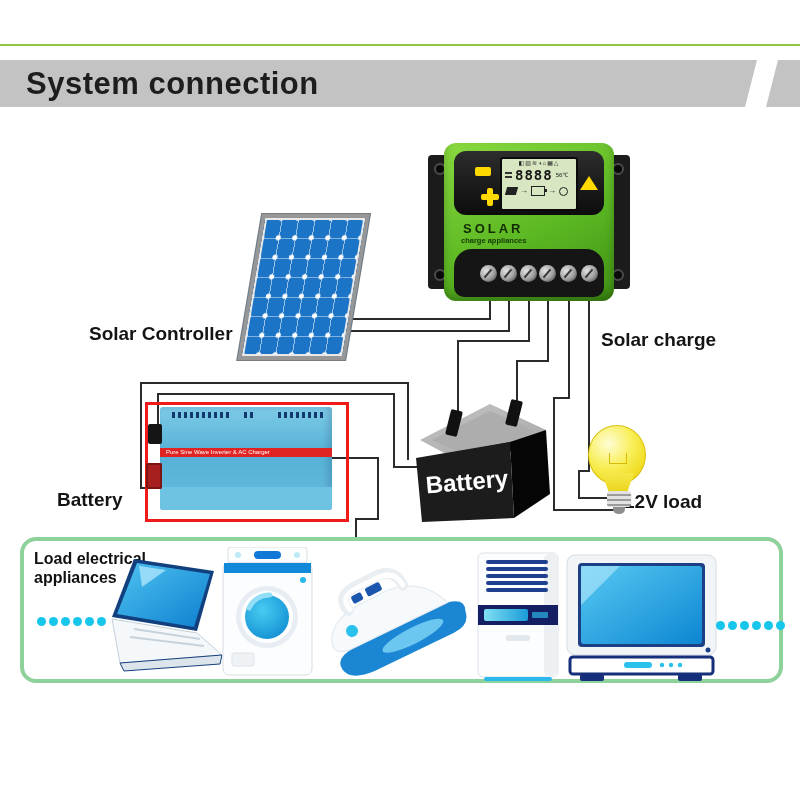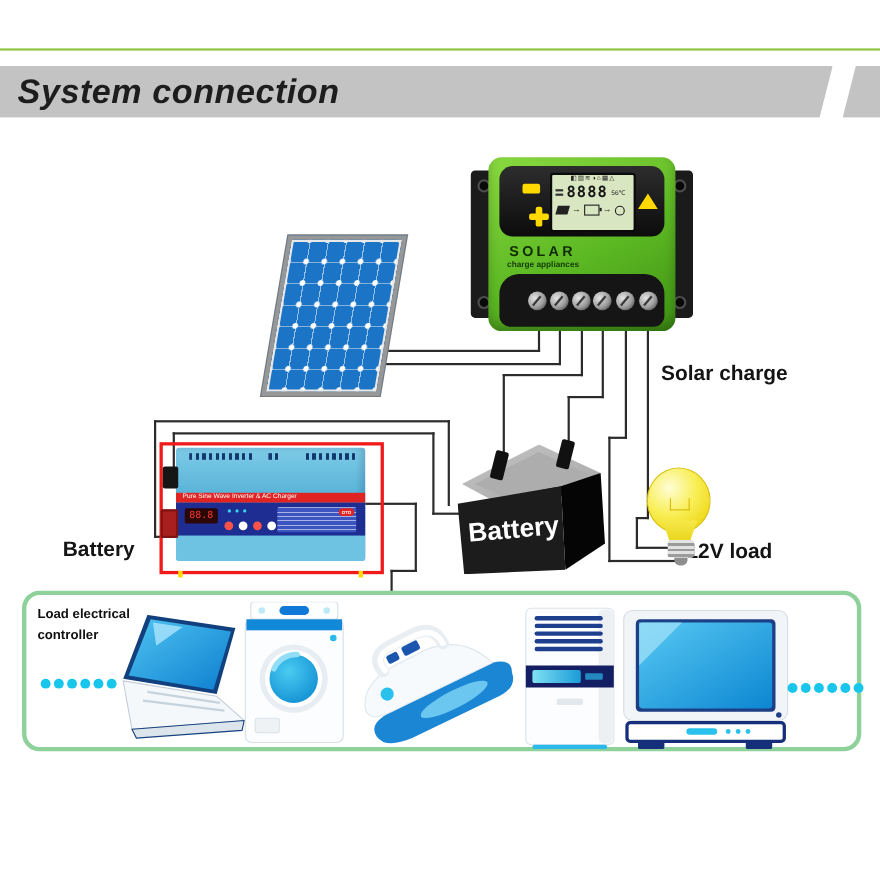--- a/index.html
+++ b/index.html
@@ -5,21 +5,21 @@
   html,body{margin:0;padding:0;background:#ffffff;}
   #stage{position:relative;width:800px;height:800px;background:#ffffff;overflow:hidden;
          font-family:"Liberation Sans",sans-serif;}
   .abs{position:absolute;}
 
   
   #green-line{left:0;top:44px;width:800px;height:2px;background:#8dc63f;}
   #title-bar{left:0;top:60px;width:757px;height:47px;background:#c3c3c3;
     clip-path:polygon(0 0,100% 0,calc(100% - 12px) 100%,0 100%);
     display:flex;align-items:center;}
-  #title-bar .t{font-size:31px;font-weight:bold;color:#1d1d1d;padding-left:16px;letter-spacing:.5px;font-style:italic;}
+  #title-bar .t{font-size:31px;font-weight:bold;color:#1d1d1d;padding-left:26px;letter-spacing:.5px;}
   #title-bar-end{left:766px;top:60px;width:34px;height:47px;background:#c3c3c3;
     clip-path:polygon(12px 0,100% 0,100% 100%,0 100%);}
 
   
   .lbl{font-weight:bold;color:#141414;font-size:19px;white-space:nowrap;}
 
   
   .wire{position:absolute;background:#2b2b2b;}
 
   
@@ -125,21 +125,21 @@
     color:#fff;font-size:4px;line-height:7px;text-align:center;font-weight:bold;}
   #inv-bottom{position:absolute;left:0;top:80px;width:172px;height:23px;background:#6ec2e2;border-radius:0 0 3px 3px;}
   #conn-black{position:absolute;left:-12px;top:17px;width:14px;height:20px;background:#151515;border-radius:2px;}
   #conn-red{position:absolute;left:-14px;top:56px;width:16px;height:26px;background:#a81f1f;
     box-shadow:inset 0 0 0 2px #7c1414;border-radius:2px;}
   .inv-dot{position:absolute;width:4px;height:6px;background:#ffd900;top:62px;}
 
   
   #load-box{left:20px;top:537px;width:763px;height:146px;border:4px solid #8fd19a;border-radius:16px;
     box-sizing:border-box;background:#fff;}
-  #load-text{position:absolute;left:10px;top:8px;font-weight:bold;font-size:12px;line-height:19px;color:#111;}
+  #load-text{position:absolute;left:10px;top:8px;font-weight:bold;font-size:16px;line-height:19px;color:#111;}
   .dotrow{position:absolute;display:flex;gap:3px;}
   .dotrow i{width:9px;height:9px;border-radius:50%;background:#17c6ea;}
   .appliance{position:absolute;}
 </style>
 </head>
 <body>
 
 <div id="stage">
 
   <div class="abs" id="green-line"></div>
@@ -235,20 +235,21 @@
         <div class="screw" style="left:106px">
             <i></i>
           </div>
         <div class="screw" style="left:127px">
             <i></i>
           </div>
       </div>
     </div>
   </div>
 
+  <div class="abs lbl" style="left:89px;top:323px">Solar Controller</div>
   <div class="abs lbl" style="left:601px;top:329px">Solar charge</div>
   <div class="abs lbl" style="left:57px;top:489px">Battery</div>
   <div class="abs lbl" style="left:624px;top:491px">12V load</div>
 
   <div class="abs" id="battery">
     <div class="face" id="bat-top"></div>
     <div class="face" id="bat-top-in"></div>
     <div class="bat-post" style="left:36px;top:12px"></div>
     <div class="bat-post" style="left:96px;top:2px"></div>
     <div id="bat-strap"></div>
@@ -264,48 +265,29 @@
     <div class="base"></div>
     <div class="tip"></div>
   </div>
 
   <div class="abs" id="inv-highlight"></div>
   <div class="abs" id="inverter">
     <div class="vent" style="left:12px;width:58px"></div>
     <div class="vent" style="left:84px;width:10px"></div>
     <div class="vent" style="left:118px;width:46px"></div>
     <div id="inv-stripe">Pure Sine Wave Inverter &amp; AC Charger</div>
-    <div id="inv-panel">
-      <div id="inv-display">88.8</div>
-      <div id="inv-leds">
-          <i></i>
-          <i></i>
-          <i></i>
-        </div>
-      <div id="inv-btns">
-        <i style="background:#ff5148"></i>
-          <i style="background:#ffffff"></i>
-        <i style="background:#ff5148"></i>
-          <i style="background:#ffffff"></i>
-      </div>
-      <div id="inv-spec">
-        <div id="inv-logo">OTO</div>
-      </div>
-      <div class="inv-dot" style="left:2px"></div>
-      <div class="inv-dot" style="left:166px"></div>
-    </div>
     <div id="inv-bottom"></div>
     <div id="conn-black"></div>
     <div id="conn-red"></div>
   </div>
 
   <div class="abs" id="load-box">
     <div id="load-text">
       <div>Load electrical</div>
-      <div>controller</div>
+      <div>appliances</div>
     </div>
     <div class="dotrow" style="left:13px;top:76px">
       <i></i>
         <i></i>
         <i></i>
         <i></i>
         <i></i>
         <i></i>
     </div>
 

